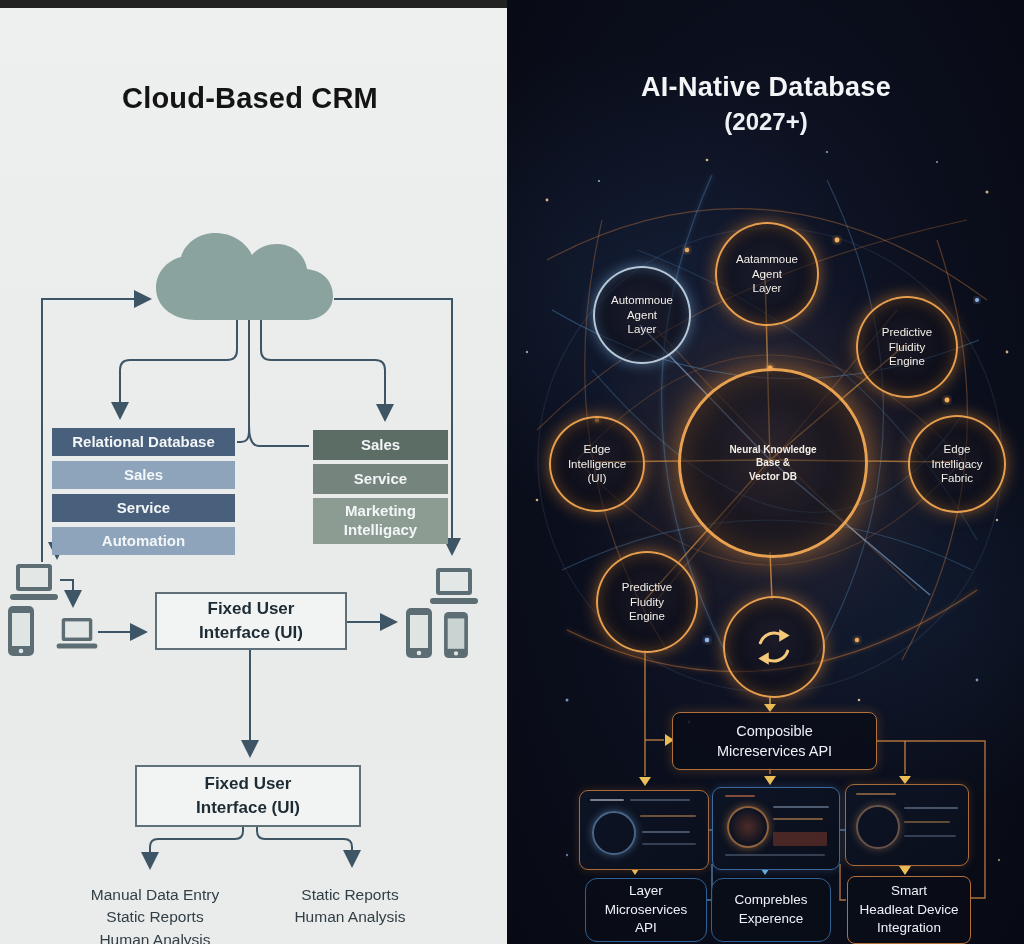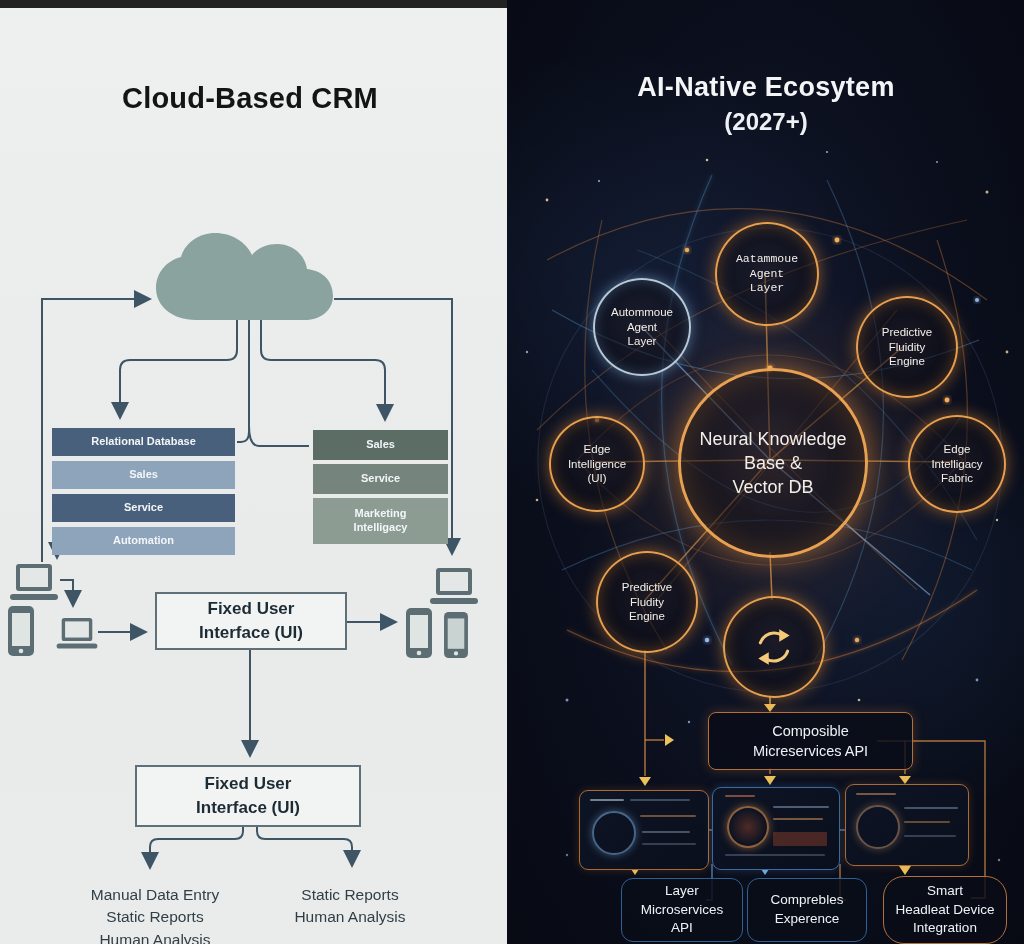--- a/index.html
+++ b/index.html
@@ -9,21 +9,21 @@
   .panel-left{position:absolute;left:0;top:8px;width:507px;height:944px;
               background:linear-gradient(180deg,#edf0ef 0%,#e8ebea 60%,#e9ecea 100%);}
   .l-title{position:absolute;left:40px;top:74px;width:420px;text-align:center;
            font-size:29px;font-weight:bold;color:#141414;letter-spacing:.2px;}
   .l-sub{position:absolute;left:40px;top:112px;width:420px;text-align:center;
          font-size:24px;color:#272727;}
   .lines-svg{position:absolute;left:0;top:0;width:507px;height:944px;}
   .cloud-wrap{position:absolute;left:152px;top:222px;width:185px;height:92px;}
   .stack{position:absolute;display:flex;flex-direction:column;}
   .stack-row{display:flex;align-items:center;justify-content:center;text-align:center;
-             color:#f3f6f8;font-weight:bold;font-size:11px;white-space:pre-line;line-height:1.25;}
+             color:#f3f6f8;font-weight:bold;font-size:15px;white-space:pre-line;line-height:1.25;}
   .r-darkblue{background:#48607b;}
   .r-lightblue{background:#8da4bb;}
   .r-darksage{background:#5c6d66;}
   .r-midsage{background:#75857d;}
   .r-lightsage{background:#8c9c93;}
   .uibox{position:absolute;background:#f2f4f3;border:2px solid #5f7078;
          display:flex;align-items:center;justify-content:center;text-align:center;
          font-weight:bold;font-size:17px;color:#1d2b34;white-space:pre-line;line-height:1.4;}
   .outcome{position:absolute;text-align:center;font-size:15.5px;color:#323e46;
            line-height:1.45;white-space:pre-line;}
@@ -40,29 +40,29 @@
   .r-sub{position:absolute;left:44px;top:108px;width:430px;text-align:center;
          font-size:24px;font-weight:bold;color:#eef1f4;}
   .mesh-svg{position:absolute;left:0;top:0;width:517px;height:944px;}
   .node{position:absolute;border-radius:50%;display:flex;align-items:center;justify-content:center;
         text-align:center;color:#f3efe8;font-size:11.5px;line-height:1.3;white-space:pre-line;
         background:radial-gradient(circle at 50% 45%,rgba(44,32,36,.40) 0%,rgba(9,11,21,.62) 75%);}
   .node.orange{border:2px solid rgba(243,168,82,.95);
         box-shadow:0 0 16px rgba(235,140,50,.55),inset 0 0 16px rgba(235,140,50,.35);}
   .node.blue{border:2px solid rgba(206,226,241,.88);
         box-shadow:0 0 13px rgba(140,190,235,.5),inset 0 0 13px rgba(140,190,235,.3);}
-  .node.center{font-size:18px;font-weight:normal;line-height:1.35;
+  .node.center{font-size:10px;font-weight:bold;line-height:1.35;
         border:3px solid rgba(244,170,84,.95);
         box-shadow:0 0 30px rgba(235,140,50,.6),inset 0 0 34px rgba(235,140,50,.28);}
   .flowbox{position:absolute;border-radius:8px;display:flex;align-items:center;justify-content:center;
         text-align:center;color:#eef2f7;white-space:pre-line;line-height:1.4;
-        background:rgba(10,13,24,.84);margin-left:36px;}
+        background:rgba(10,13,24,.84);}
   .api{border:1.5px solid #b3703a;box-shadow:0 0 12px rgba(200,120,50,.3);font-size:14.5px;}
   .bblue{border:1.5px solid #2f6094;font-size:13.5px;border-radius:12px;}
-  .borange{border:1.5px solid #b3703a;font-size:13.5px;border-radius:21px;}
+  .borange{border:1.5px solid #b3703a;font-size:13.5px;border-radius:8px;}
   .thumb{position:absolute;border-radius:9px;overflow:hidden;
          background:linear-gradient(145deg,#0d1424,#0a0f1c);}
   .thumb.t-o{border:1px solid #a86a38;box-shadow:0 0 9px rgba(190,110,50,.25);}
   .thumb.t-b{border:1px solid #3c6a9c;box-shadow:0 0 9px rgba(80,140,200,.25);}
   .hud-ring{position:absolute;border-radius:50%;}
   .hline{position:absolute;height:2px;border-radius:1px;}
 </style>
 </head>
 <body>
 
@@ -258,30 +258,30 @@
         <path d="M132 777 L144 777 L138 786 Z"></path>
         <path d="M257 704 L269 704 L263 712 Z"></path>
         <path d="M257 776 L269 776 L263 785 Z"></path>
         <path d="M392 776 L404 776 L398 784 Z"></path>
         <path d="M122 866 L134 866 L128 875 Z"></path>
         <path d="M392 866 L404 866 L398 875 Z"></path>
       </g>
       <path d="M252 866 L264 866 L258 875 Z" fill="#6fb0dd"></path>
     </svg>
 
-    <div class="r-title">AI-Native Ecosytem</div>
+    <div class="r-title">AI-Native Database</div>
     <div class="r-sub">(2027+)</div>
 
     <div class="node center" style="left:171px;top:368px;width:184px;height:184px;">Neural Knowledge
 Base &amp;
 Vector DB</div>
-    <div class="node orange" style="left:208px;top:222px;width:100px;height:100px;font-family:Liberation Mono, monospace;">Aatammoue
+    <div class="node orange" style="left:208px;top:222px;width:100px;height:100px;">Aatammoue
 Agent
 Layer</div>
-    <div class="node blue" style="left:86px;top:278px;width:94px;height:94px;">Autommoue
+    <div class="node blue" style="left:86px;top:266px;width:94px;height:94px;">Autommoue
 Agent
 Layer</div>
     <div class="node orange" style="left:349px;top:296px;width:98px;height:98px;">Predictive
 Fluidity
 Engine</div>
     <div class="node orange" style="left:42px;top:416px;width:92px;height:92px;">Edge
 Intelligence
 (UI)</div>
     <div class="node orange" style="left:401px;top:415px;width:94px;height:94px;">Edge
 Intelligacy

